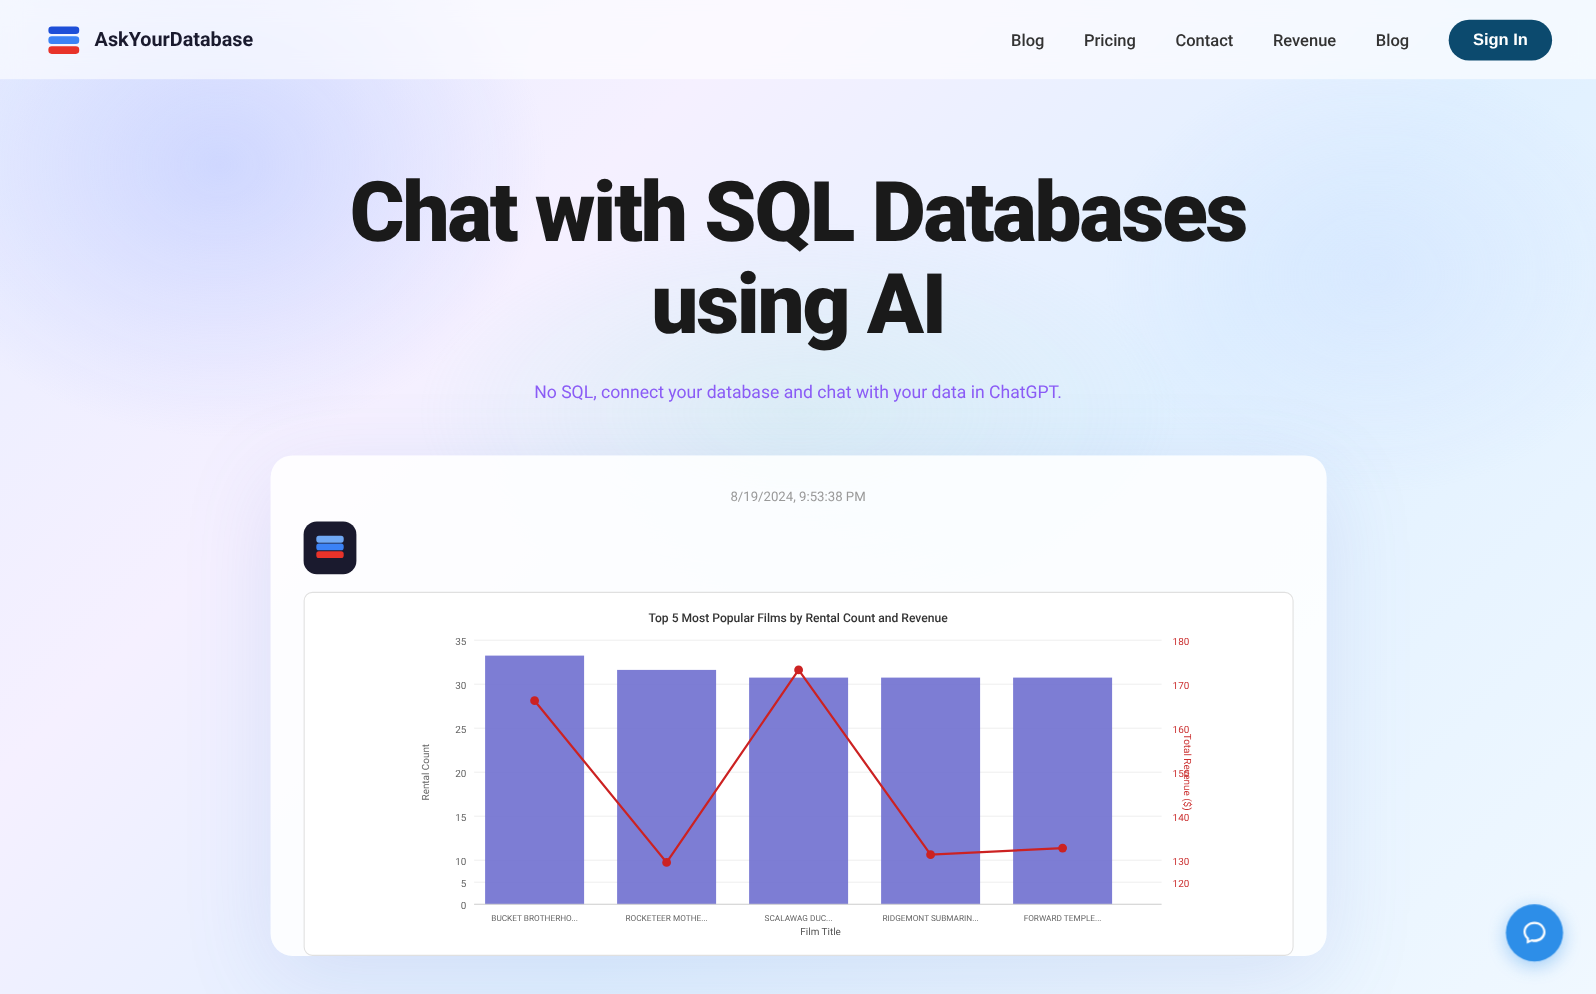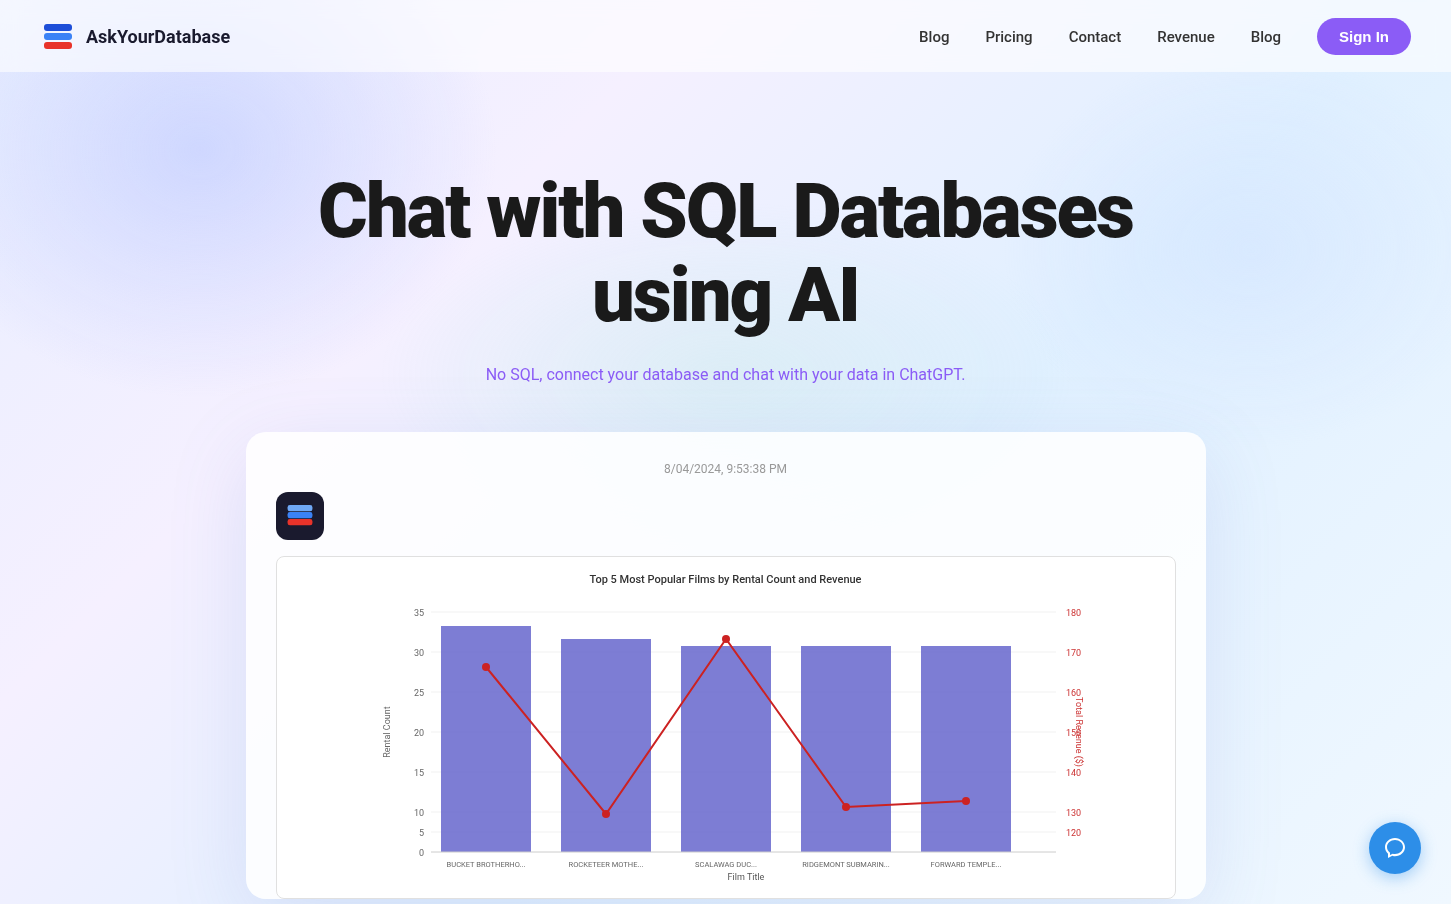--- a/index.html
+++ b/index.html
@@ -84,21 +84,21 @@
       gap: 36px;
       list-style: none;
     }
     .nav-links a {
       text-decoration: none;
       color: #333;
       font-size: 15px;
       font-weight: 500;
     }
     .btn-signin {
-      background: #8b5cf6;
+      background: #0c4a6e;
       color: #fff;
       border: none;
       border-radius: 999px;
       padding: 10px 22px;
       font-size: 15px;
       font-weight: 600;
       cursor: pointer;
     }
 
     
@@ -106,21 +106,21 @@
       text-align: center;
       padding: 80px 20px 40px;
     }
     .hero-title {
       font-size: 76px;
       font-weight: 900;
       color: #1a1a1a;
       line-height: 1.1;
       letter-spacing: -2px;
       max-width: 900px;
-      margin: 18px auto 28px;
+      margin: 0 auto 28px;
     }
     .hero-subtitle {
       font-size: 28px;
       font-weight: 400;
       color: #555;
       margin-bottom: 16px;
     }
     .hero-subtitle .ai-word {
       color: #3ba8c5;
       font-weight: 700;
@@ -165,21 +165,21 @@
       border: 1px solid #e0e0e0;
       border-radius: 8px;
       padding: 16px;
       position: relative;
       overflow: hidden;
     }
     .chart-title {
       text-align: center;
       font-size: 11px;
       color: #333;
-      margin-bottom: 16px;
+      margin-bottom: 4px;
       font-weight: 500;
     }
     .chart-area {
       position: relative;
       height: 280px;
     }
     .chart-svg {
       width: 100%;
       height: 100%;
     }
@@ -231,21 +231,21 @@
     <li><a href="#">Blog</a></li>
     <li><button class="btn-signin">Sign In</button></li>
   </ul>
 </nav>
 
 <section class="hero">
   <h1 class="hero-title">Chat with SQL Databases using AI</h1>
   <p class="hero-description">No SQL, connect your database and chat with your data in ChatGPT.</p>
 
   <div class="demo-card">
-    <div class="demo-timestamp-top">8/04/2024, 9:53:38 PM</div>
+    <div class="demo-timestamp-top">8/19/2024, 9:53:38 PM</div>
 
     <div class="demo-app-icon">
       <svg viewBox="0 0 36 36" width="28" height="28">
         <rect x="2" y="22" width="32" height="8" rx="3" fill="#e8332a"></rect>
         <rect x="2" y="13" width="32" height="8" rx="3" fill="#3b82f6"></rect>
         <rect x="2" y="4" width="32" height="8" rx="3" fill="#6fa8f5"></rect>
       </svg>
     </div>
 
     <div class="chart-container">

